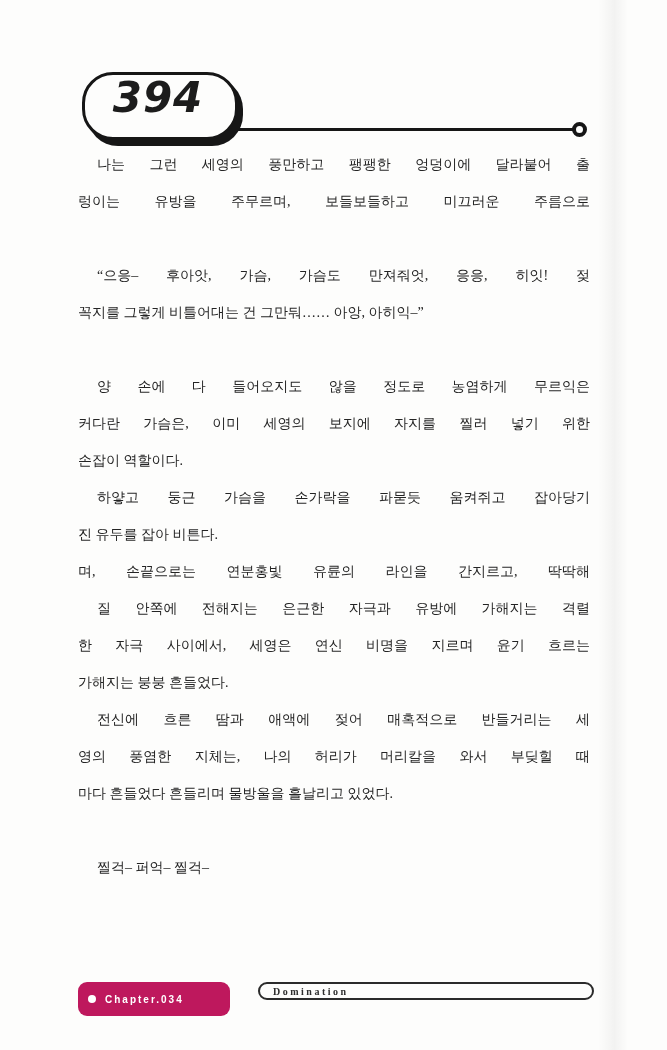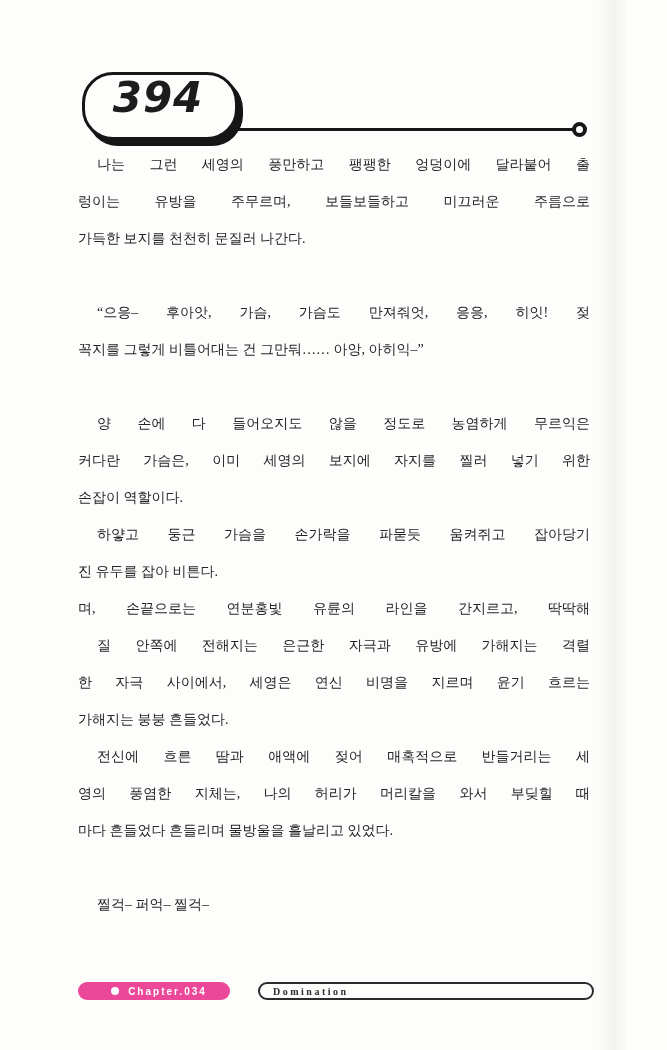--- a/index.html
+++ b/index.html
@@ -75,28 +75,27 @@
     white-space: normal;
     overflow: hidden;
   }
   .line.last { text-align-last: left; }
   .line.indent { text-indent: 19px; }
   .line.gap { height: 37px; }
   
   .footer-chapter {
     position: absolute;
     left: 78px; top: 982px;
-    width: 152px; height: 18px;
-    background: #ec4899;
+    width: 152px; height: 34px;
+    background: #be185d;
     border-radius: 9px;
     display: flex;
     align-items: center;
     box-sizing: border-box;
     padding-left: 10px;
-    justify-content: center;
   }
   .footer-chapter .dot {
     width: 8px; height: 8px;
     background: #ffffff;
     border-radius: 50%;
     flex: 0 0 auto;
   }
   .footer-chapter .label {
     font-family: "Liberation Sans", sans-serif;
     font-weight: bold;
@@ -134,21 +133,20 @@
 
   <div class="badge">
     <span class="num">394</span>
   </div>
   <div class="header-rule"></div>
   <div class="header-ring"></div>
 
   <div class="body-text">
       <div class="line indent">나는 그런 세영의 풍만하고 팽팽한 엉덩이에 달라붙어 출</div>
       <div class="line">렁이는 유방을 주무르며, 보들보들하고 미끄러운 주름으로</div>
-      <div class="line last">가득한 보지를 천천히 문질러 나간다.</div>
       <div class="line gap"></div>
       <div class="line indent">“으응– 후아앗, 가슴, 가슴도 만져줘엇, 응응, 히잇! 젖</div>
       <div class="line last">꼭지를 그렇게 비틀어대는 건 그만둬…… 아앙, 아히익–”</div>
       <div class="line gap"></div>
       <div class="line indent">양 손에 다 들어오지도 않을 정도로 농염하게 무르익은</div>
       <div class="line">커다란 가슴은, 이미 세영의 보지에 자지를 찔러 넣기 위한</div>
       <div class="line last">손잡이 역할이다.</div>
       <div class="line indent">하얗고 둥근 가슴을 손가락을 파묻듯 움켜쥐고 잡아당기</div>
       <div class="line last">진 유두를 잡아 비튼다.</div>
       <div class="line">며, 손끝으로는 연분홍빛 유륜의 라인을 간지르고, 딱딱해</div>

